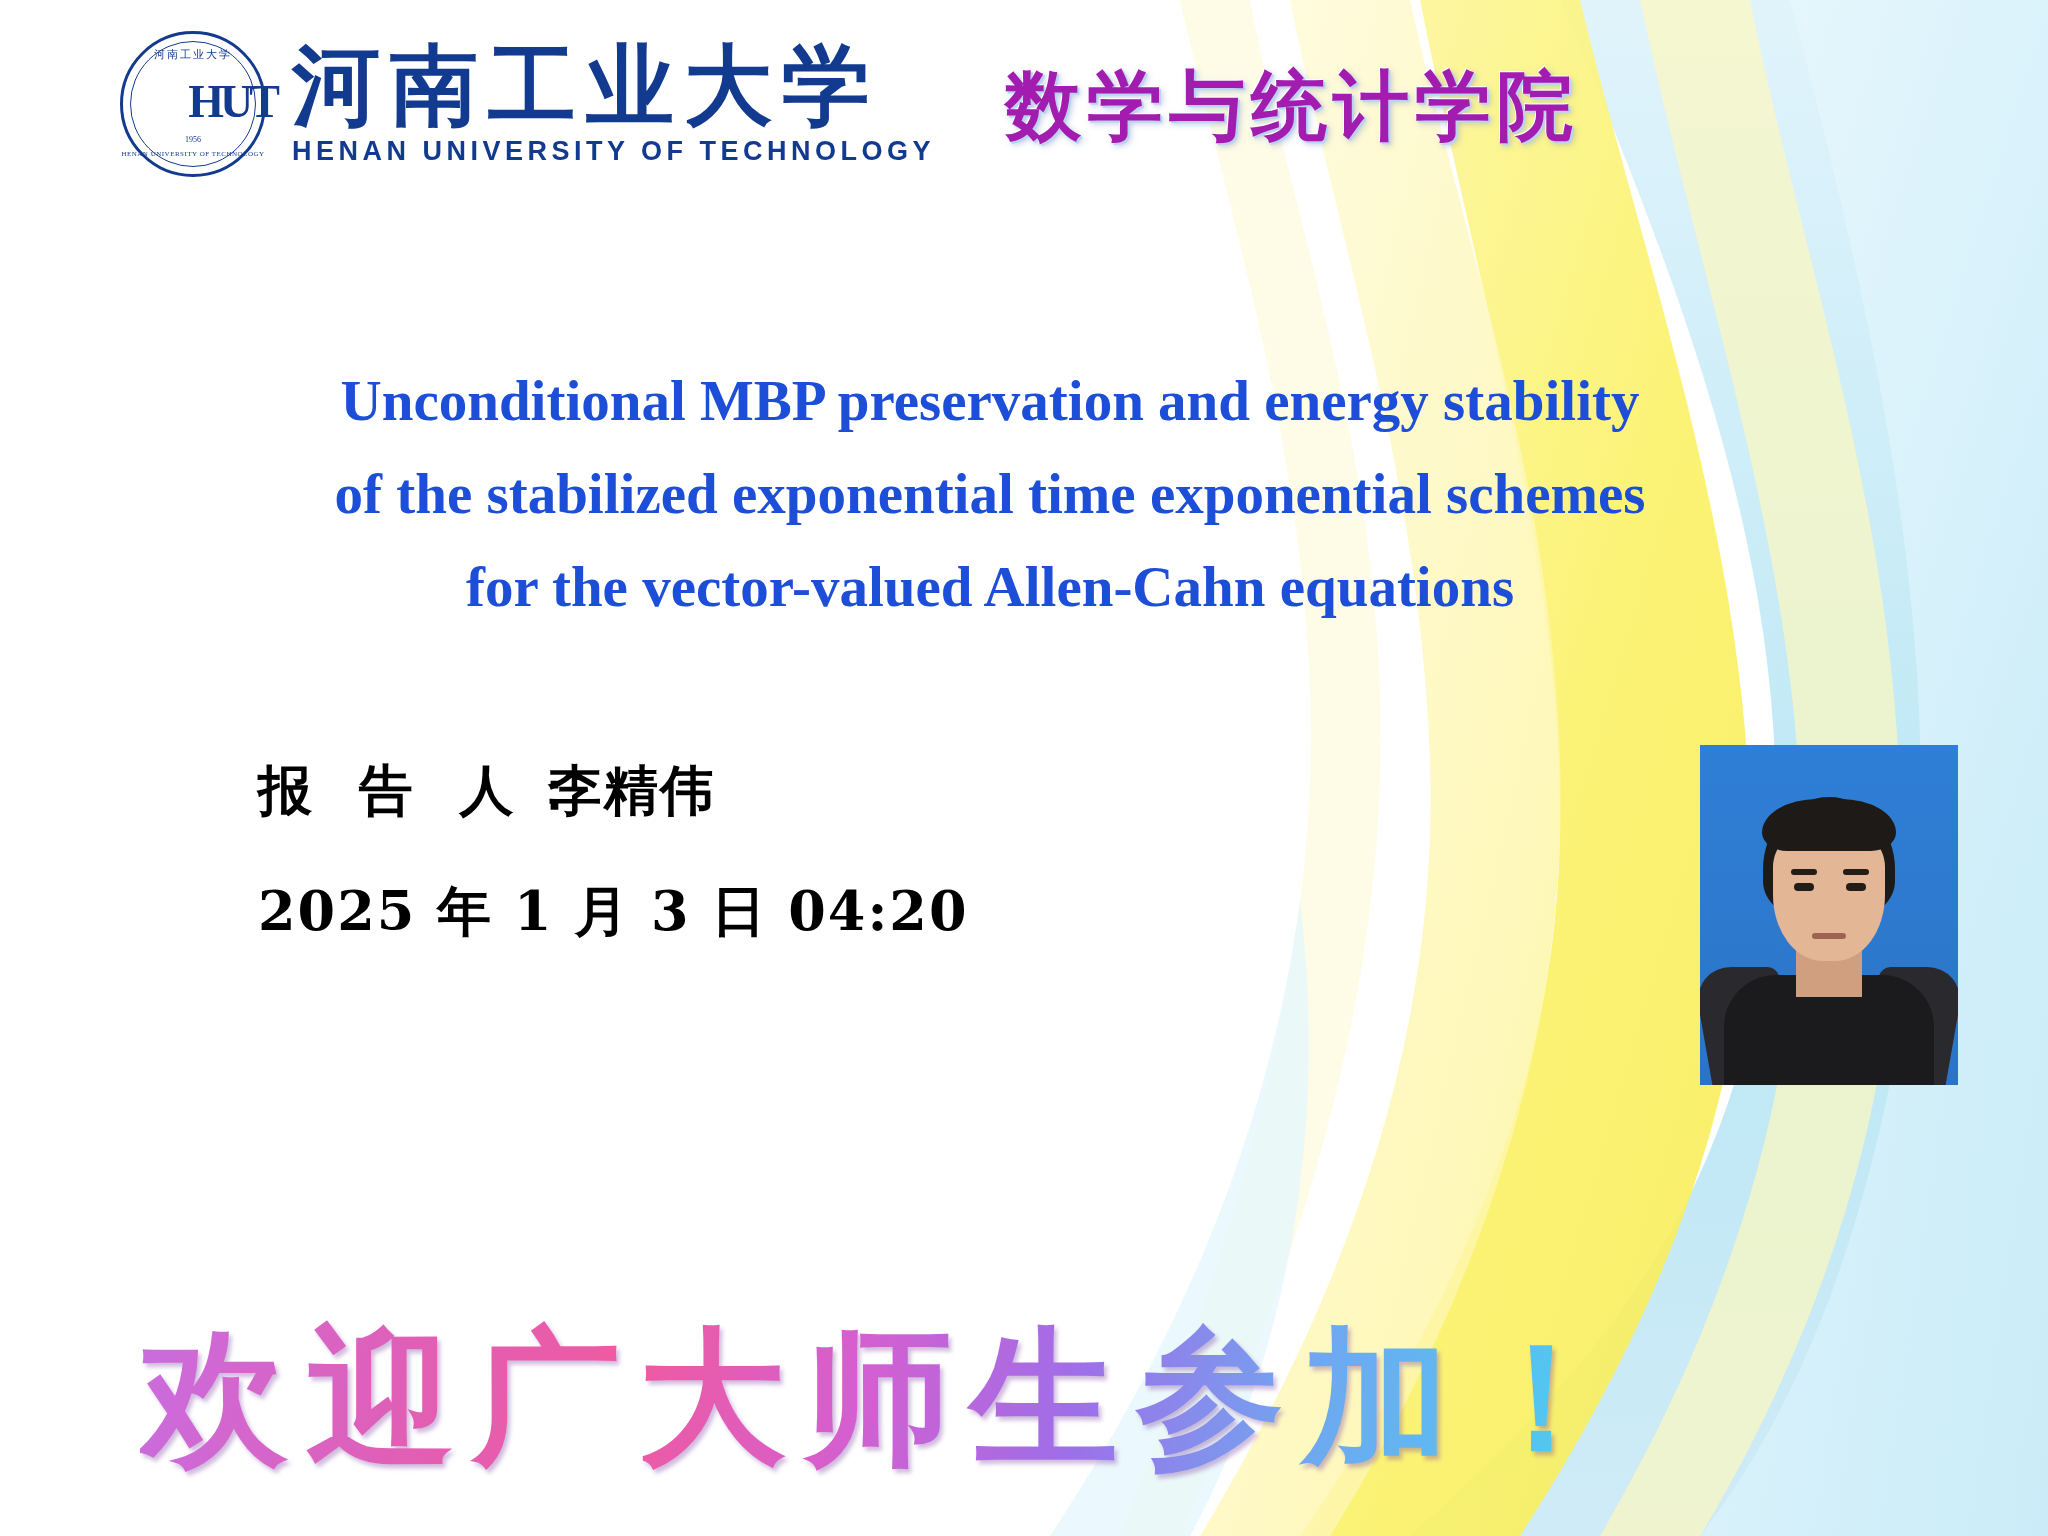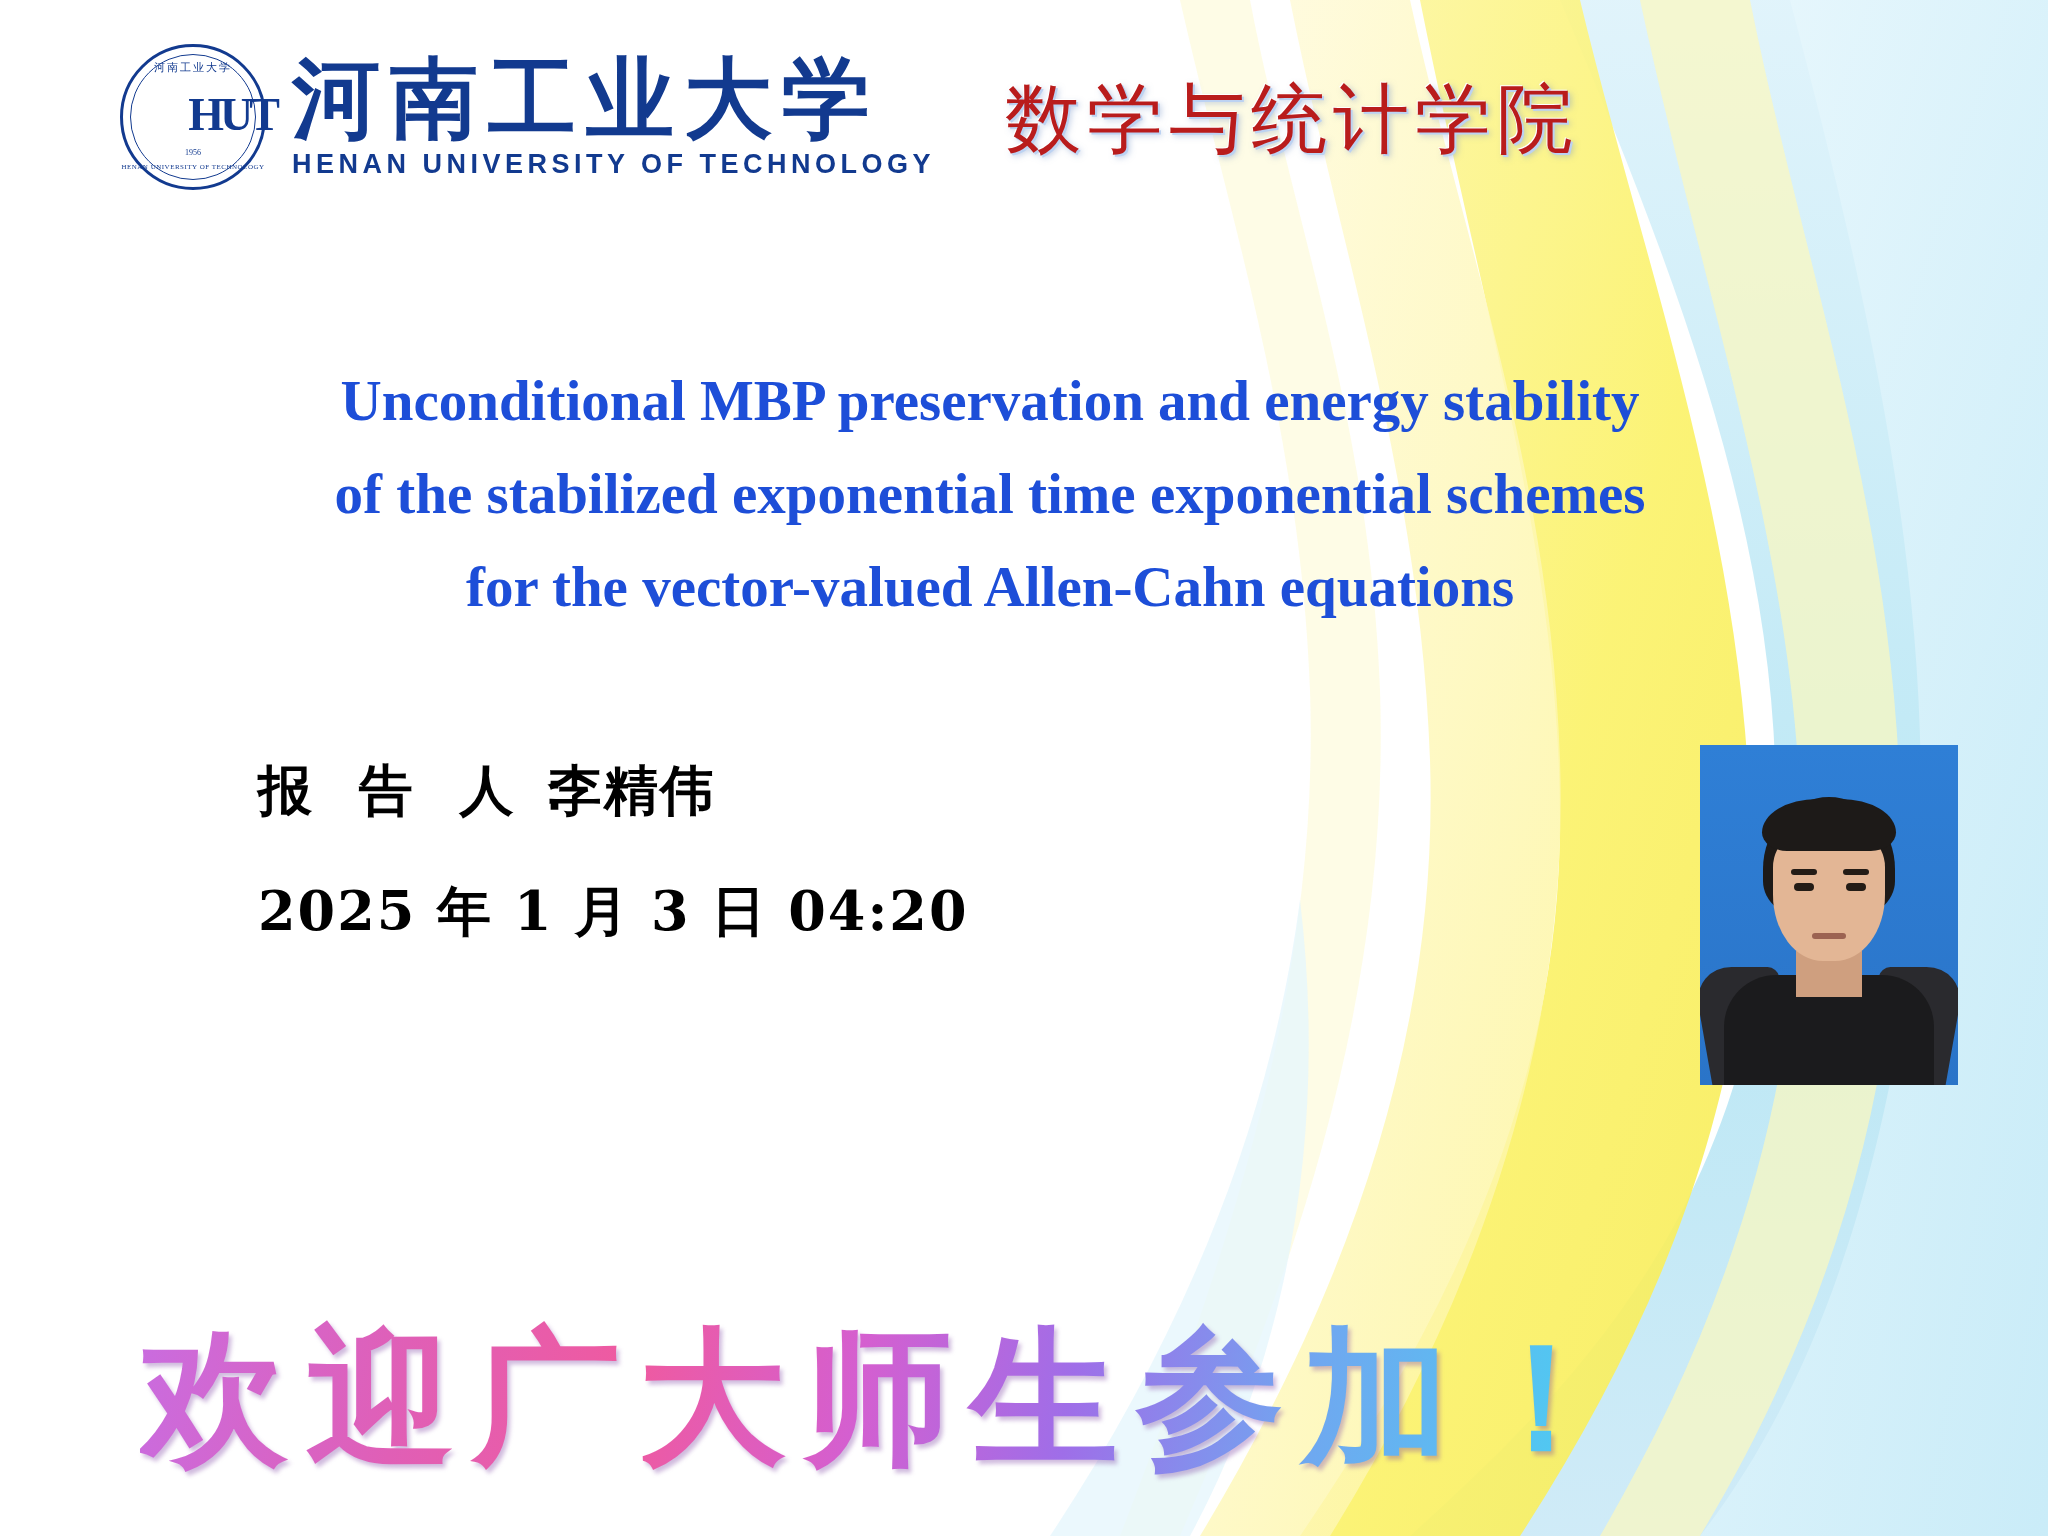--- a/index.html
+++ b/index.html
@@ -19,21 +19,21 @@
   .bg-deco {
     position: absolute;
     inset: 0;
     z-index: 0;
     pointer-events: none;
   }
 
   
   .header {
     position: absolute;
-    top: 44px;
+    top: 31px;
     left: 120px;
     display: flex;
     align-items: center;
     z-index: 5;
   }
   .seal {
     width: 140px;
     height: 140px;
     border-radius: 50%;
     border: 3px solid #123a8f;
@@ -109,22 +109,22 @@
     font-size: 27px;
     color: #123a8f;
     letter-spacing: 4.5px;
     font-weight: bold;
     font-family: "Liberation Sans", sans-serif;
     margin-top: 6px;
   }
   .school-cn {
     margin-left: 70px;
     font-size: 76px;
-    font-weight: normal;
-    color: #b91c1c;
+    font-weight: bold;
+    color: #a21caf;
     letter-spacing: 6px;
     font-family: "DejaVu Serif", serif;
     text-shadow:
       2px 2px 0 #bcd2f2,
       -1px -1px 0 #ffffff,
       3px 3px 6px rgba(120,150,200,0.5);
     align-self: center;
     margin-top: 6px;
   }
 

